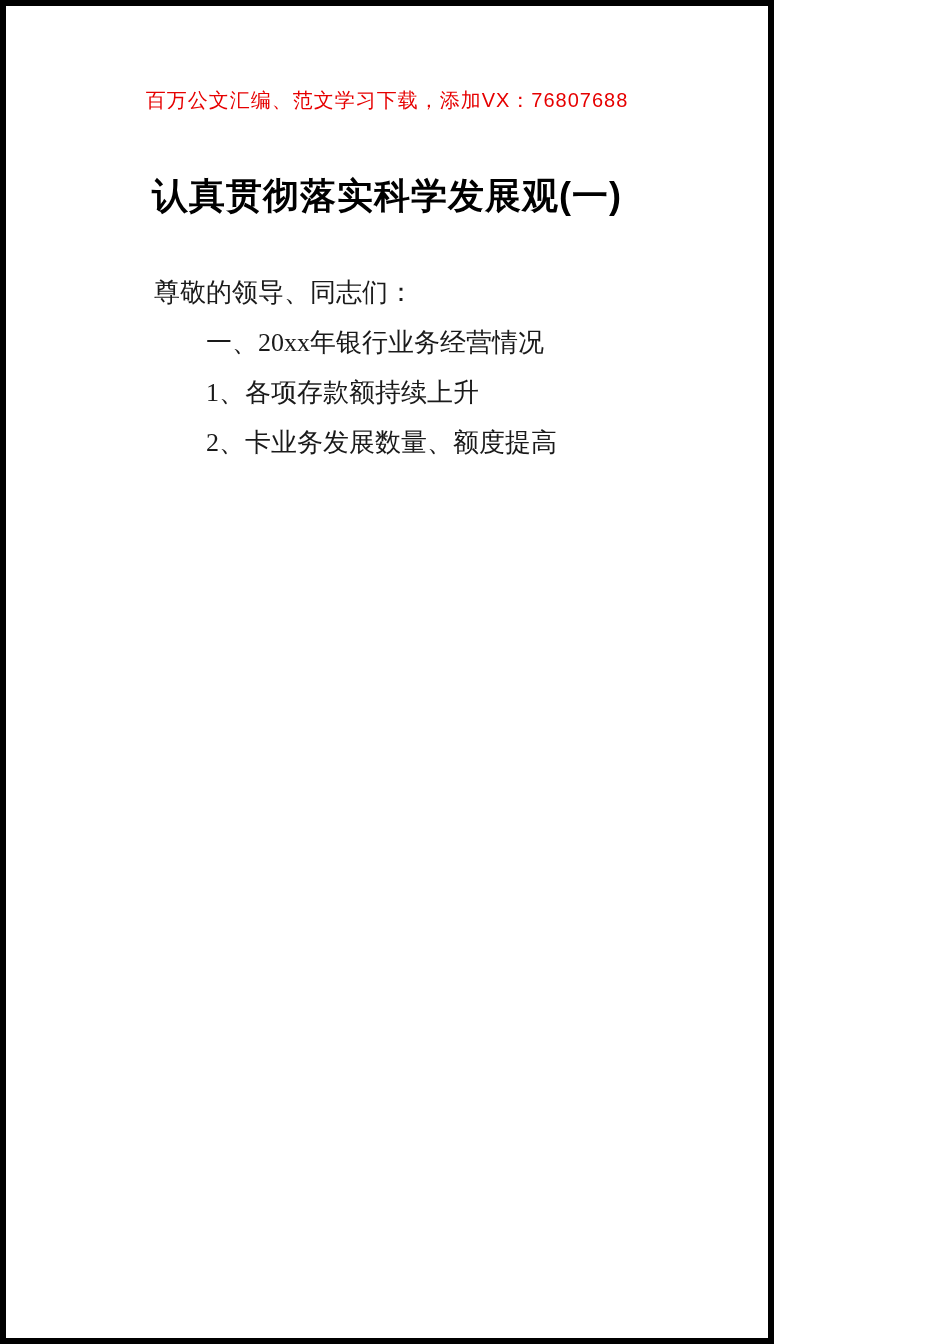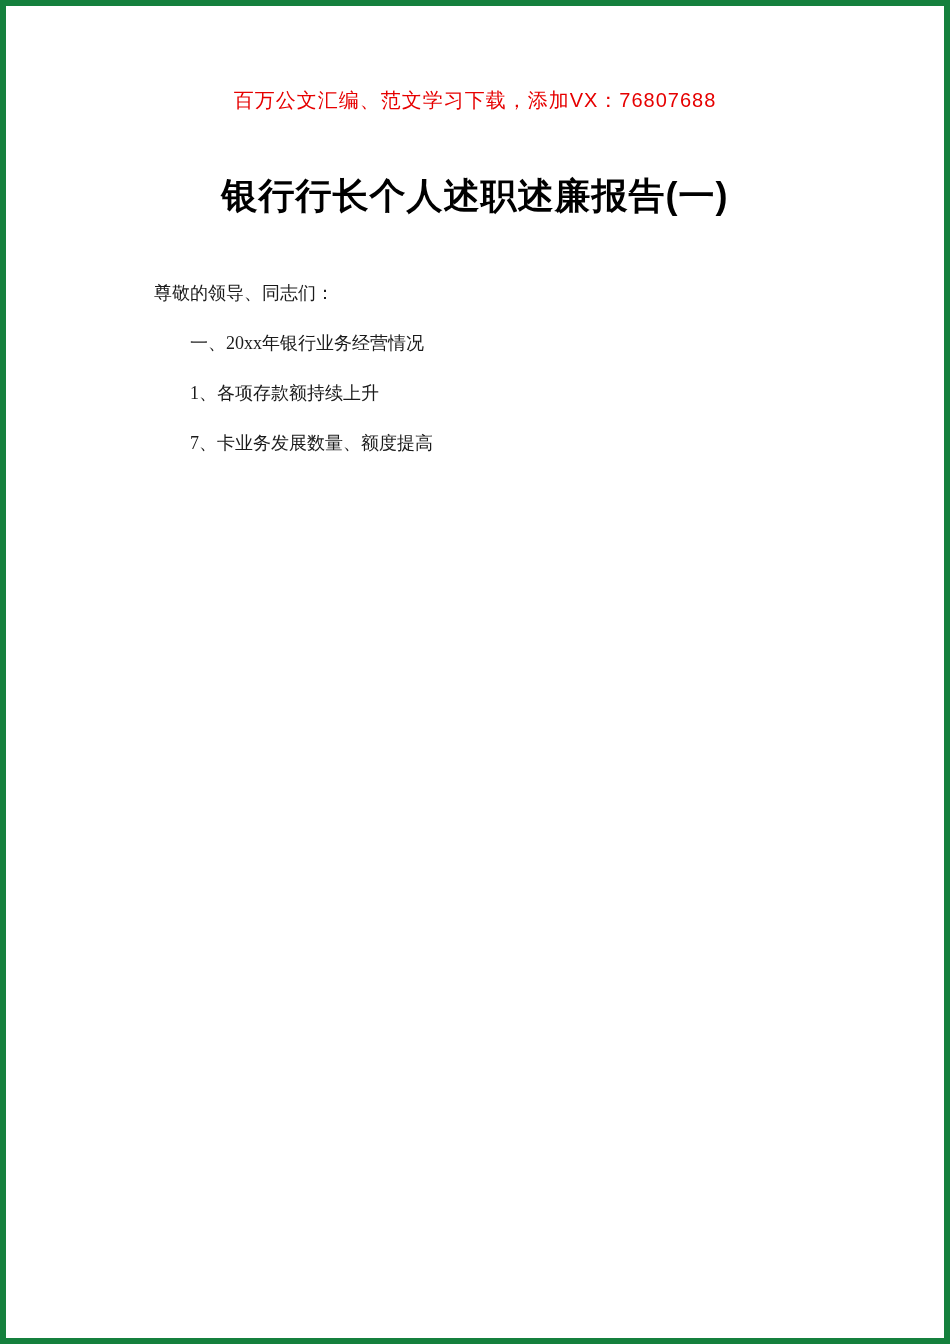--- a/index.html
+++ b/index.html
@@ -2,24 +2,24 @@
 <html><head>
 <meta charset="utf-8">
 <style>
   html, body {
     margin: 0;
     padding: 0;
     background: #ffffff;
   }
   .page {
     position: relative;
-    width: 950px;
+    width: 774px;
     height: 1344px;
     box-sizing: border-box;
-    border: 6px solid #15803d;
+    border: 6px solid #000000;
     background: #ffffff;
     overflow: hidden;
     font-family: "Liberation Serif", "DejaVu Serif", serif;
     color: #1a1a1a;
   }
   .promo {
     padding-top: 82px;
     text-align: center;
     font-family: "Liberation Sans", "DejaVu Sans", sans-serif;
     font-size: 20px;
@@ -32,43 +32,43 @@
     text-align: center;
     font-family: "Liberation Sans", "DejaVu Sans", sans-serif;
     font-size: 36px;
     line-height: 44px;
     font-weight: 700;
     color: #000000;
     letter-spacing: 1px;
   }
   .content {
     margin: 50px 138px 0 148px;
-    font-size: 18px;
+    font-size: 26px;
     line-height: 50px;
     text-align: justify;
     text-justify: inter-character;
     word-break: break-all;
   }
   .content p {
     margin: 0;
     padding: 0;
   }
   .indent {
     text-indent: 2em;
   }
 </style>
 </head>
 <body>
 
 <div class="page">
 
   <div class="promo">百万公文汇编、范文学习下载，添加VX：76807688</div>
 
-  <h1 class="title">银行行长个人述职述廉报告(一)</h1>
+  <h1 class="title">认真贯彻落实科学发展观(一)</h1>
 
   <div class="content">
     <p class="para">尊敬的领导、同志们：</p>
     <p class="para indent">一、20xx年银行业务经营情况</p>
     <p class="para indent">1、各项存款额持续上升</p>
-    <p class="para indent">7、卡业务发展数量、额度提高</p>
+    <p class="para indent">2、卡业务发展数量、额度提高</p>
   </div>
 
 </div>
 
 </body></html>

